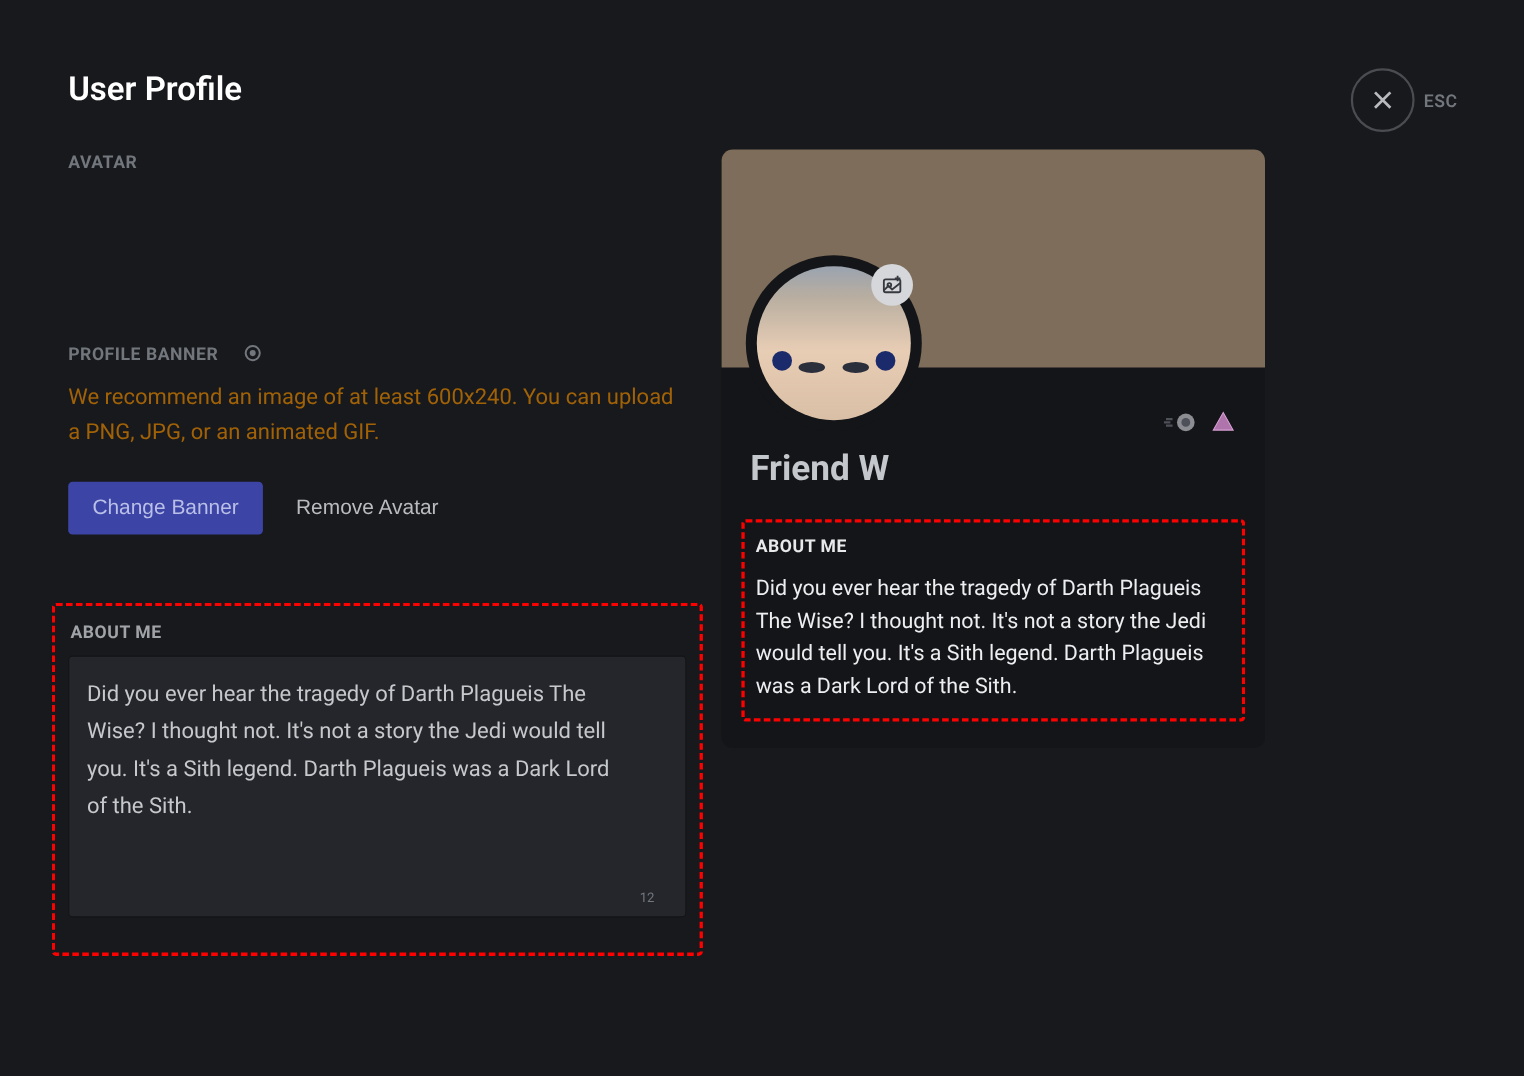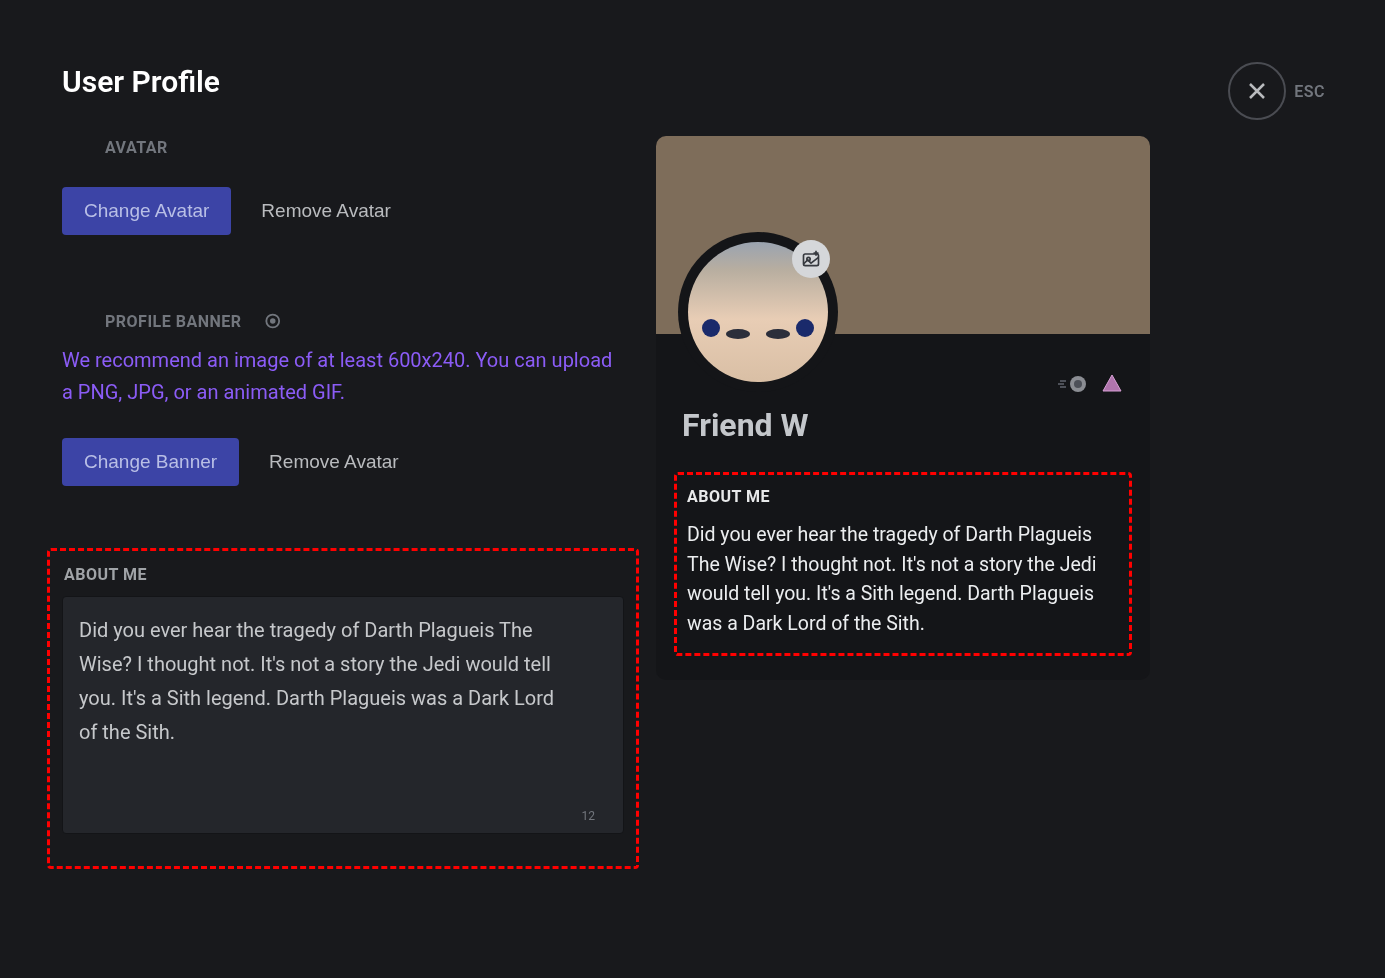--- a/index.html
+++ b/index.html
@@ -55,21 +55,20 @@
       font-size: 16px;
       font-weight: 600;
       letter-spacing: 0.5px;
     }
     .section-header {
       color: #72767d;
       font-size: 16px;
       font-weight: 700;
       letter-spacing: 0.5px;
       text-transform: uppercase;
-      margin-left: 43px;
     }
     .avatar-section {
       position: absolute;
       left: 62px;
       top: 138px;
     }
     .button-row {
       display: flex;
       gap: 30px;
       margin-top: 30px;
@@ -101,21 +100,21 @@
     .banner-header-row {
       display: flex;
       align-items: center;
       gap: 18px;
     }
     .nitro-icon {
       display: inline-flex;
       align-items: center;
     }
     .banner-hint {
-      color: #8b5cf6;
+      color: #a16207;
       font-size: 20px;
       line-height: 1.6;
       margin-top: 12px;
     }
     .about-section {
       position: absolute;
       left: 47px;
       top: 548px;
       width: 592px;
       height: 321px;
@@ -280,24 +279,20 @@
   <button class="close-button">
     <svg viewBox="0 0 24 24" fill="none">
       <path d="M5 5 L19 19 M19 5 L5 19"></path>
     </svg>
   </button>
   <div class="esc-label">ESC</div>
 </div>
 
 <div class="avatar-section">
   <div class="section-header">AVATAR</div>
-  <div class="button-row">
-    <button class="btn btn-primary">Change Avatar</button>
-    <button class="btn btn-link">Remove Avatar</button>
-  </div>
 </div>
 
 <div class="banner-section">
   <div class="banner-header-row">
     <div class="section-header">PROFILE BANNER</div>
     <span class="nitro-icon">
       <svg width="22" height="22" viewBox="0 0 24 24" fill="#72767d">
         <path d="M2 12 L6 12 M4 10 L8 10 M4 14 L8 14"></path>
         <circle cx="15" cy="12" r="7" fill="none" stroke="#72767d" stroke-width="2"></circle>
         <circle cx="15" cy="12" r="3" fill="#72767d"></circle>

